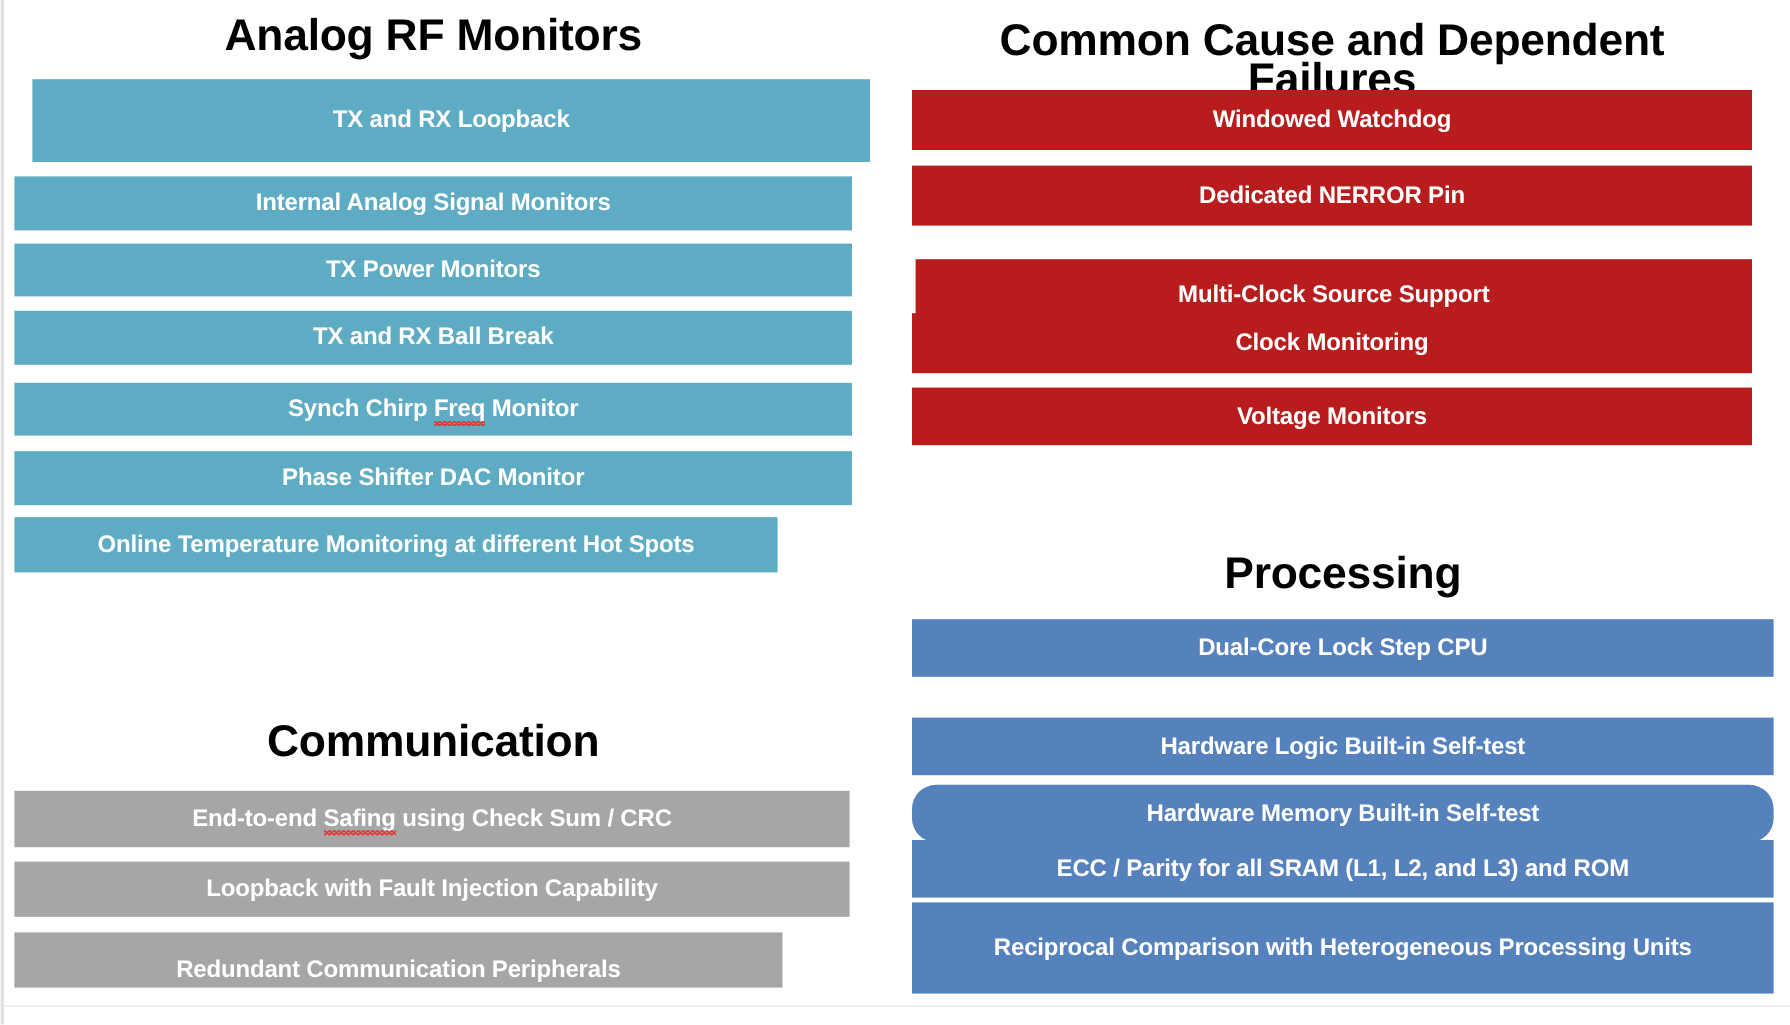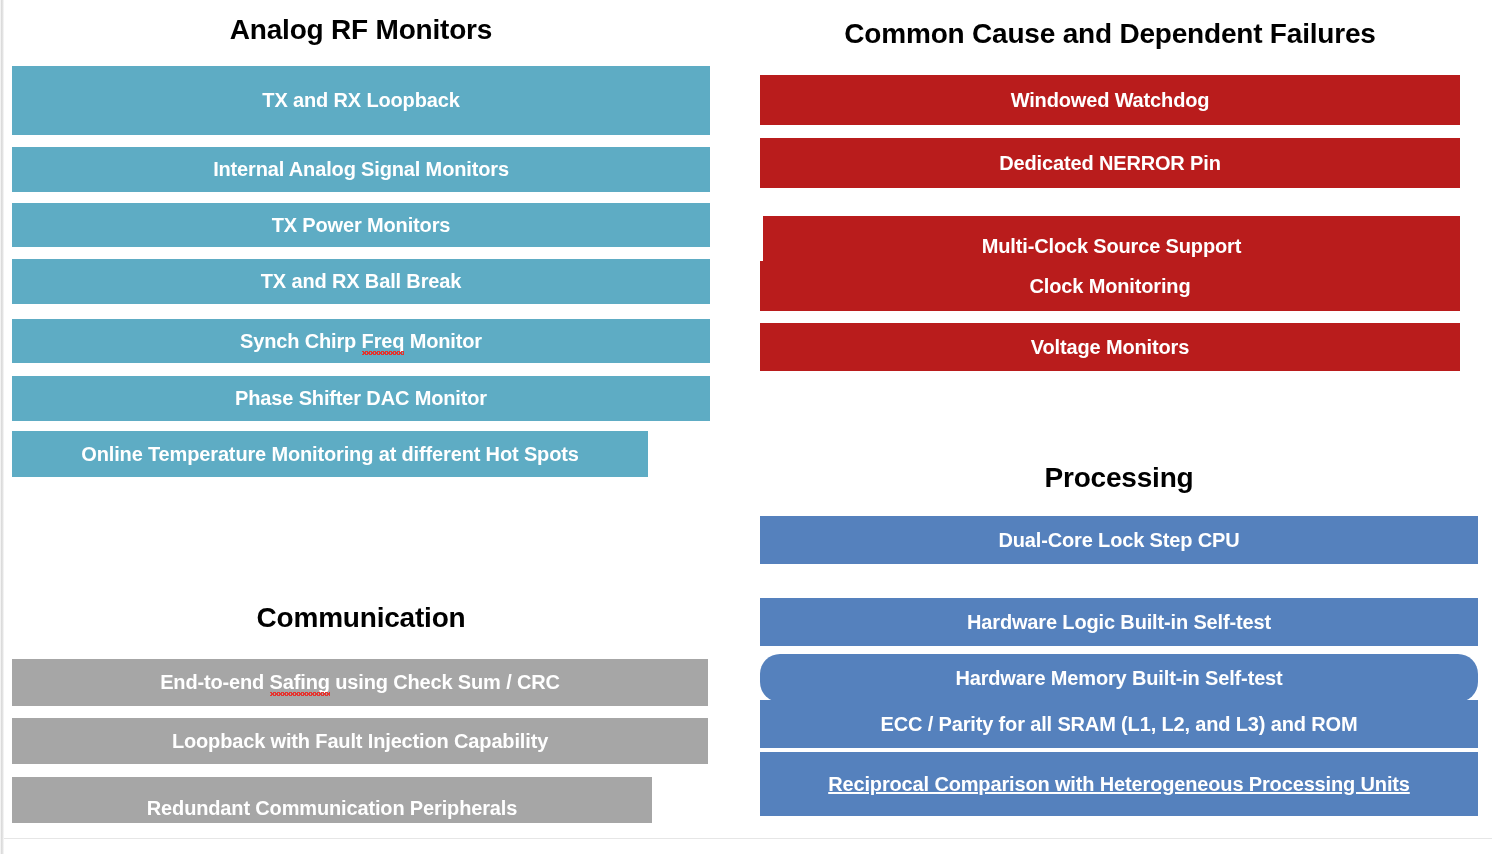--- a/index.html
+++ b/index.html
@@ -42,21 +42,21 @@
   }
   .col-left  { left: 12px;  width: 698px; }
   .col-right { left: 760px; width: 700px; }
 
   .group { position: absolute; width: 100%; }
 
   .group-title {
     text-align: center;
     font-weight: bold;
     color: #000000;
-    font-size: 28px;
+    font-size: 37px;
     line-height: 32px;
     letter-spacing: -0.2px;
   }
 
   .bar {
     box-sizing: border-box;
     display: flex;
     align-items: center;
     justify-content: center;
     text-align: center;
@@ -105,21 +105,21 @@
 <div id="slide">
 
   <div class="edge-left"></div>
   <div class="edge-bottom"></div>
 
   <div class="column col-left">
 
     <div class="group" style="top:0px;">
       <div class="group-title" style="position:absolute; top:14px; left:0; width:100%;">Analog RF Monitors</div>
 
-      <div class="bar c-teal" style="position:absolute; top:66px; left:0px; width:698px; height:69px;">
+      <div class="bar c-teal" style="position:absolute; top:66px; left:15px; width:698px; height:69px;">
         <span class="stack">
           <span>TX and RX Loopback</span>
         </span>
       </div>
 
       <div class="bar c-teal" style="position:absolute; top:147px; left:0px; width:698px; height:45px;">
         <span>Internal Analog Signal Monitors</span>
       </div>
 
       <div class="bar c-teal" style="position:absolute; top:203px; left:0px; width:698px; height:44px;">
@@ -199,20 +199,20 @@
       </div>
 
       <div class="bar c-blue" style="position:absolute; top:654px; left:0px; width:718px; height:48px;border-radius:20px;">
         <span>Hardware Memory Built-in Self-test</span>
       </div>
 
       <div class="bar c-blue" style="position:absolute; top:700px; left:0px; width:718px; height:48px;">
         <span>ECC / Parity for all SRAM (L1, L2, and L3) and ROM</span>
       </div>
 
-      <div class="bar c-blue" style="position:absolute; top:752px; left:0px; width:718px; height:64px;text-decoration:underline;">
+      <div class="bar c-blue" style="position:absolute; top:752px; left:0px; width:718px; height:76px;">
         <span>Reciprocal Comparison with Heterogeneous Processing Units</span>
       </div>
     </div>
 
   </div>
 
 </div>
 
 </body></html>

